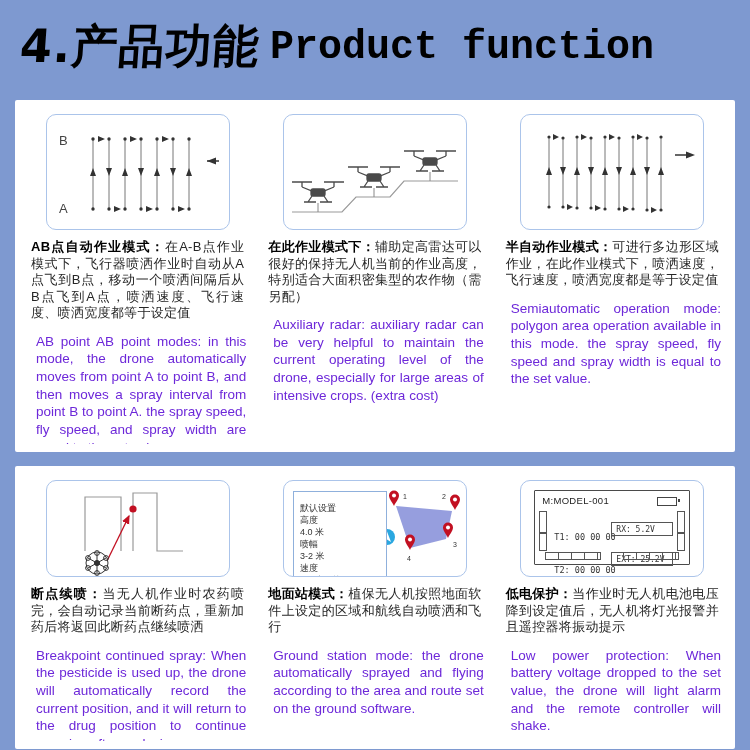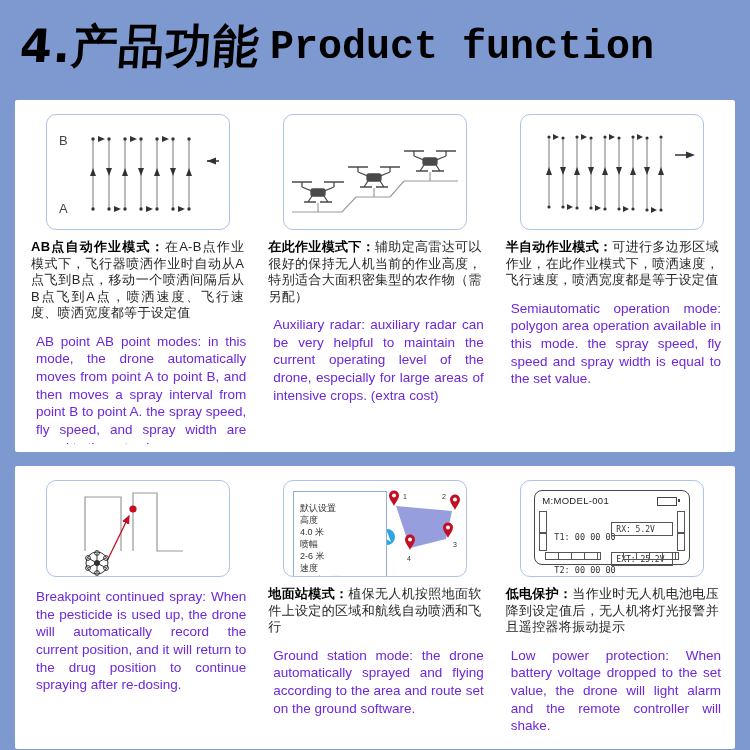--- a/index.html
+++ b/index.html
@@ -43,21 +43,21 @@
     border:1px solid #8fb0dc;background:#fff;padding:10px 6px 2px;
     font-size:9px;color:#333;z-index:2;
   }
   .gs-title{line-height:12px;}
   .gs-row{display:flex;justify-content:space-between;line-height:12px;flex-direction:column;}
   .gs-buttons{display:flex;justify-content:space-between;border-top:1px solid #9ab;
     margin-top:4px;padding:4px 2px 2px;text-align:right;}
   .gs-map{position:absolute;left:0;top:0;width:100%;height:100%;}
   
   .rc-screen{position:absolute;left:13px;top:9px;right:13px;bottom:11px;
-    border:1.5px solid #4a4a4a;border-radius:8px;background:#fff;}
+    border:1.5px solid #4a4a4a;border-radius:1px;background:#fff;}
   .rc-model{position:absolute;left:7px;top:4px;font-size:9.5px;color:#222;letter-spacing:.3px;}
   .rc-batt{position:absolute;right:12px;top:6px;width:18px;height:7px;border:1.2px solid #444;}
   .rc-batt::after{content:"";position:absolute;right:-4px;top:1px;width:2.5px;height:3px;background:#444;}
   .rc-vbar{position:absolute;top:20px;width:6px;height:38px;border:1px solid #555;
     background-image:linear-gradient(#555,#555);background-size:100% 2px;
     background-position:0 55%;background-repeat:no-repeat;}
   .rc-vbar.left{left:4px;} .rc-vbar.right{right:4px;}
   .rc-timers{position:absolute;left:19px;top:19px;font-size:8.5px;line-height:11px;color:#333;
     font-family:"DejaVu Sans Mono",monospace;white-space:pre;}
   .rc-volt{position:absolute;right:16px;top:31px;width:62px;}
@@ -169,20 +169,21 @@
           <circle cx="9" cy="-5" r="2.4"></circle>
             <circle cx="-9" cy="-5" r="2.4"></circle>
           <circle cx="9" cy="5" r="2.4"></circle>
             <circle cx="-9" cy="5" r="2.4"></circle>
           <circle cx="0" cy="-10" r="2.4"></circle>
             <circle cx="0" cy="10" r="2.4"></circle>
           <circle r="2.6" fill="#333"></circle>
         </g>
       </svg>
     </div>
+    <p class="zh"><span class="zh-title">断点续喷：</span><span>当无人机作业时农药喷完，会自动记录当前断药点，重新加药后将返回此断药点继续喷洒</span></p>
     <p class="en">Breakpoint continued spray: When the pesticide is used up, the drone will automatically record the current position, and it will return to the drug position to continue spraying after re-dosing.</p>
   </div>
 
   <div class="col">
     <div class="diagram-card">
       <svg class="gs-map" viewBox="0 0 182 95" width="182" height="95">
         <defs>
           <g id="pin">
             <path d="M0 0 C-1.2 -3 -5 -7 -5 -10.5 a5 5 0 1 1 10 0 C5 -7 1.2 -3 0 0 Z" fill="#c21022"></path>
             <circle cx="0" cy="-10.5" r="2" fill="#fff"></circle>
@@ -203,21 +204,21 @@
         </g>
       </svg>
       <div class="gs-settings">
         <div class="gs-title">默认设置</div>
         <div class="gs-row">
           <span>高度</span>
           <span>4.0 米</span>
         </div>
         <div class="gs-row">
           <span>喷幅</span>
-          <span>2-6 米</span>
+          <span>3-2 米</span>
         </div>
         <div class="gs-row">
           <span>速度</span>
           <span>4.0 米 / 秒</span>
         </div>
         <div class="gs-buttons">
           <span>确认</span>
           <span>取消</span>
         </div>
       </div>

